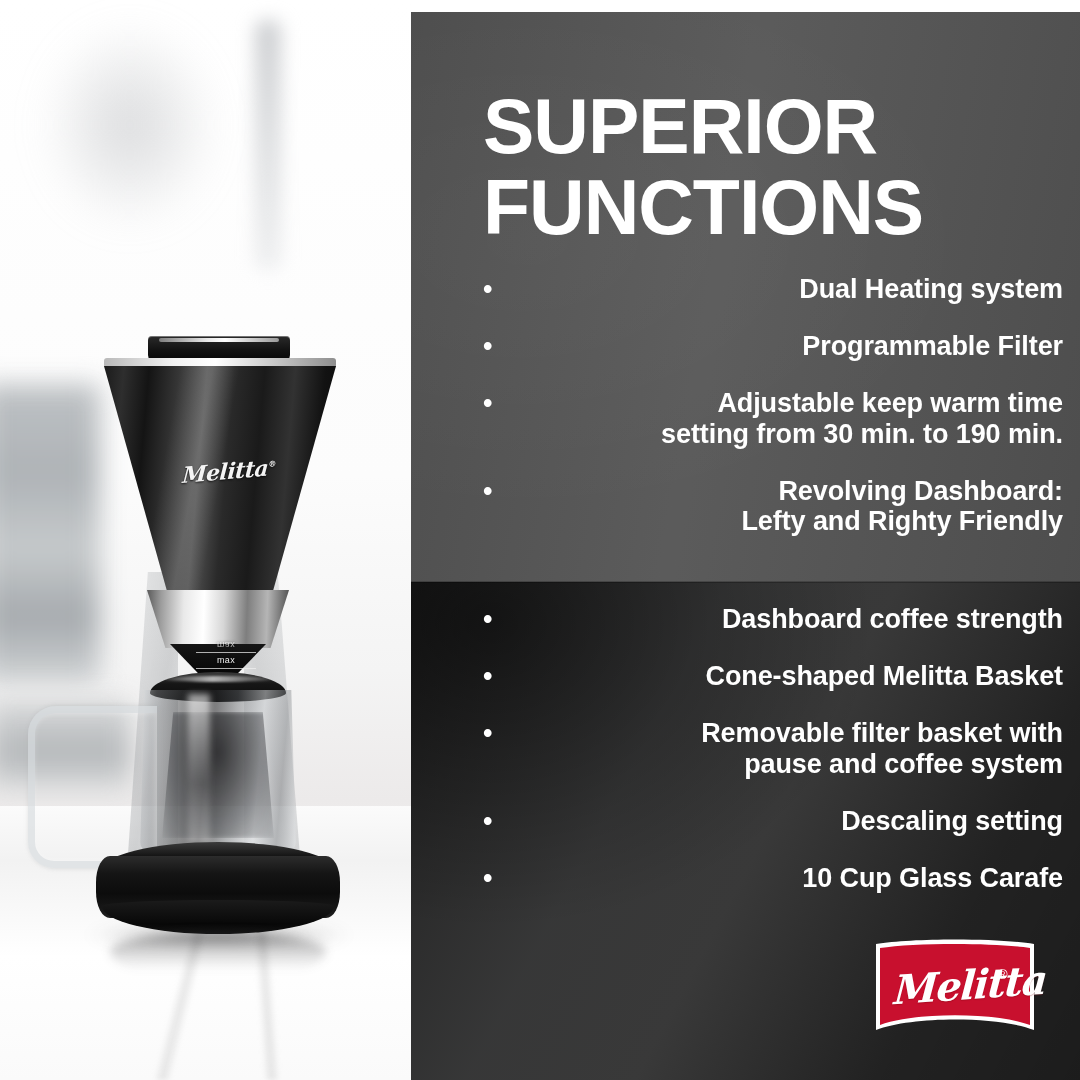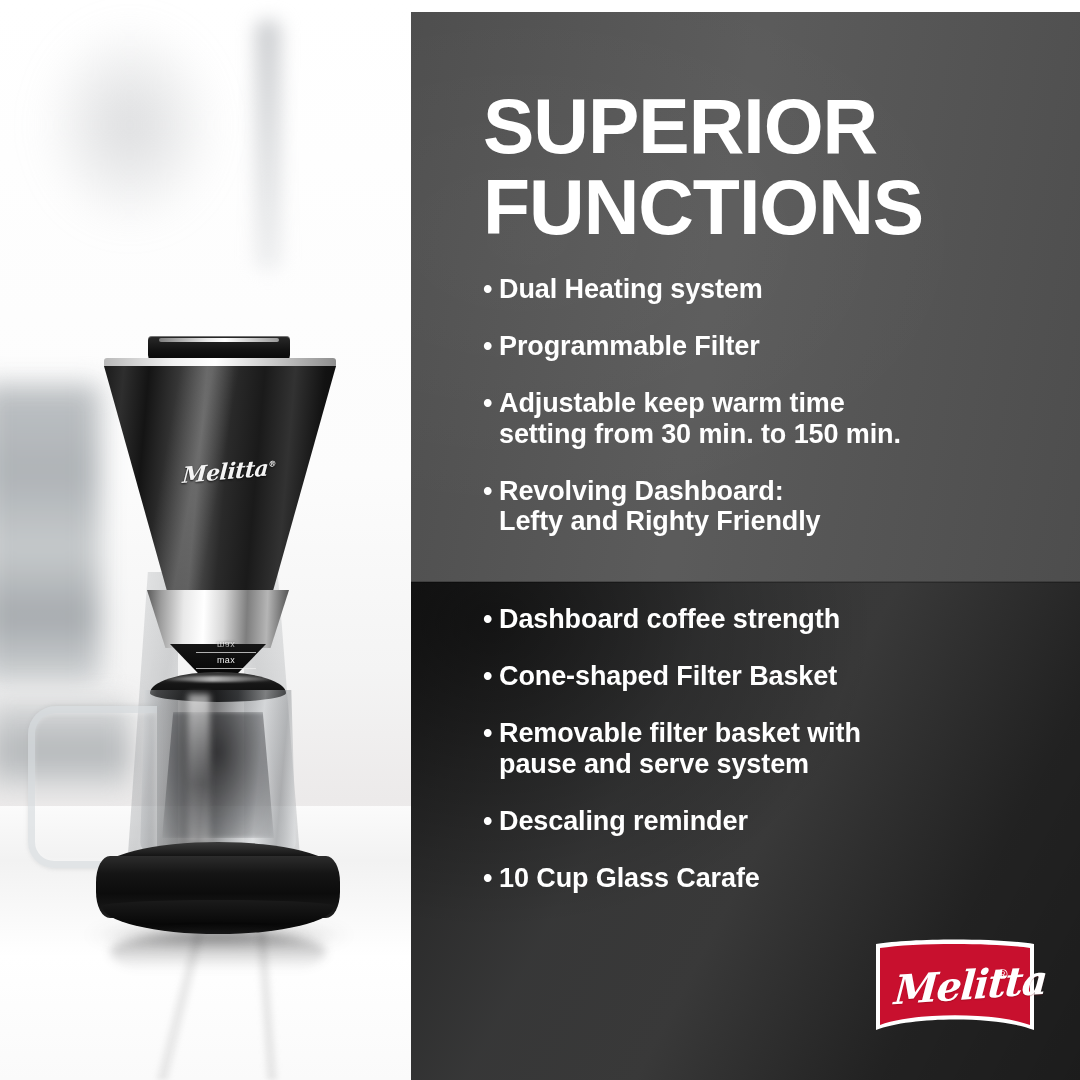--- a/index.html
+++ b/index.html
@@ -367,21 +367,21 @@
     letter-spacing: -.1px;
     margin-bottom: 27px;
   }
   .bullet .dot {
     flex: 0 0 auto;
     width: 15px;
     font-size: 27px;
     line-height: 1.12;
     margin-right: 1px;
   }
-  .bullet .btext { flex: 1 1 auto; white-space: pre-line; }
+  .bullet .btext { flex: 1 1 auto; white-space: pre-line; text-align: right; }
 
   
   .logo {
     position: absolute;
     left: 872px; top: 938px;
     width: 166px; height: 102px;
     z-index: 6;
   }
   .logo svg { display: block; width: 166px; height: 102px; }
   .logo-word {
@@ -472,46 +472,46 @@
         <span class="dot">•</span>
         <span class="btext">Dual Heating system</span>
       </div>
       <div class="bullet">
         <span class="dot">•</span>
         <span class="btext">Programmable Filter</span>
       </div>
       <div class="bullet">
         <span class="dot">•</span>
         <span class="btext">Adjustable keep warm time
-setting from 30 min. to 150 min.</span>
+setting from 30 min. to 190 min.</span>
       </div>
       <div class="bullet">
         <span class="dot">•</span>
         <span class="btext">Revolving Dashboard:
 Lefty and Righty Friendly</span>
       </div>
     </div>
 
     <div class="bullets group-2">
       <div class="bullet">
         <span class="dot">•</span>
         <span class="btext">Dashboard coffee strength</span>
       </div>
       <div class="bullet">
         <span class="dot">•</span>
-        <span class="btext">Cone-shaped Filter Basket</span>
+        <span class="btext">Cone-shaped Melitta Basket</span>
       </div>
       <div class="bullet">
         <span class="dot">•</span>
         <span class="btext">Removable filter basket with
-pause and serve system</span>
-      </div>
-      <div class="bullet">
-        <span class="dot">•</span>
-        <span class="btext">Descaling reminder</span>
+pause and coffee system</span>
+      </div>
+      <div class="bullet">
+        <span class="dot">•</span>
+        <span class="btext">Descaling setting</span>
       </div>
       <div class="bullet">
         <span class="dot">•</span>
         <span class="btext">10 Cup Glass Carafe</span>
       </div>
     </div>
   </div>
 
   <div class="logo">
     <svg viewBox="0 0 166 102">

